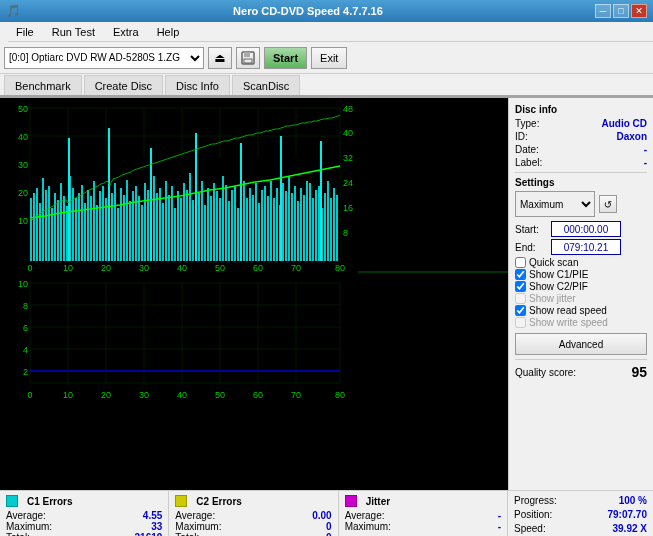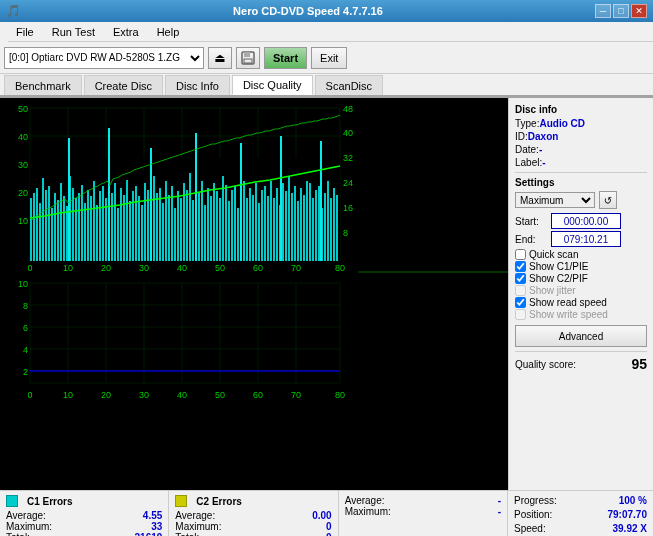--- a/index.html
+++ b/index.html
@@ -36,27 +36,27 @@
     
     
     .chart-top { height: 175px; position: relative; border-bottom: 2px solid #003300; }
 
     
     .chart-bottom { height: 135px; position: relative; }
 
     
     .right-panel { width: 145px; background: #f0f0f0; border-left: 1px solid #ccc; padding: 6px; font-size: 10px; }
     .panel-section-title { font-weight: bold; color: #000; margin-bottom: 3px; font-size: 10px; }
-    .panel-row { display: flex; margin-bottom: 2px; }
+    .panel-row { display: flex; justify-content: space-between; margin-bottom: 2px; }
     .panel-label { color: #000; }
     .panel-value { color: #0000cc; font-weight: bold; }
     .panel-divider { height: 1px; background: #ccc; margin: 4px 0; }
     
     .settings-row { display: flex; align-items: center; gap: 4px; margin-bottom: 4px; }
-    .settings-select { width: 80px; height: 16px; font-size: 10px; border: 1px solid #999; }
+    .settings-select { width: 80px; height: 26px; font-size: 10px; border: 1px solid #999; }
     .settings-refresh-btn { width: 18px; height: 18px; border: 1px solid #999; background: linear-gradient(to bottom, #f8f8f8, #e0e0e0); cursor: pointer; display: flex; align-items: center; justify-content: center; font-size: 10px; }
     
     .time-input { width: 70px; height: 16px; font-size: 10px; border: 1px solid #0000aa; background: white; color: #0000aa; text-align: center; }
     .time-row { display: flex; align-items: center; margin-bottom: 2px; gap: 4px; }
     .time-label { width: 32px; }
     
     .checkbox-row { display: flex; align-items: center; gap: 3px; margin-bottom: 1px; }
     .checkbox-row input[type="checkbox"] { width: 11px; height: 11px; }
     .checkbox-label { font-size: 10px; }
     .checkbox-label.disabled { color: #999; }
@@ -105,21 +105,20 @@
       </svg>
   </div>
   <div class="toolbar-btn start">Start</div>
   <div class="toolbar-btn">Exit</div>
 </div>
 
 <div class="tabs">
   <div class="tab">Benchmark</div>
   <div class="tab">Create Disc</div>
   <div class="tab">Disc Info</div>
-  <div class="tab active">Disc Quality</div>
   <div class="tab">ScanDisc</div>
 </div>
 
 <div class="main-content">
 
   <div class="chart-area">
 
     <div class="chart-top">
       <svg width="358" height="175">
 
@@ -447,20 +446,24 @@
       <span>Maximum:</span>
       <span class="legend-val">0</span>
     </div>
     <div class="legend-row">
       <span>Total:</span>
       <span class="legend-val">0</span>
     </div>
   </div>
 
   <div class="legend-section">
+    <div class="legend-title">
+      <span class="legend-color-box" style="background:#cc00cc; border:1px solid #990099;"></span>
+      <span>Jitter</span>
+    </div>
     <div class="legend-row">
       <span>Average:</span>
       <span class="legend-val">-</span>
     </div>
     <div class="legend-row">
       <span>Maximum:</span>
       <span class="legend-val">-</span>
     </div>
   </div>
 

